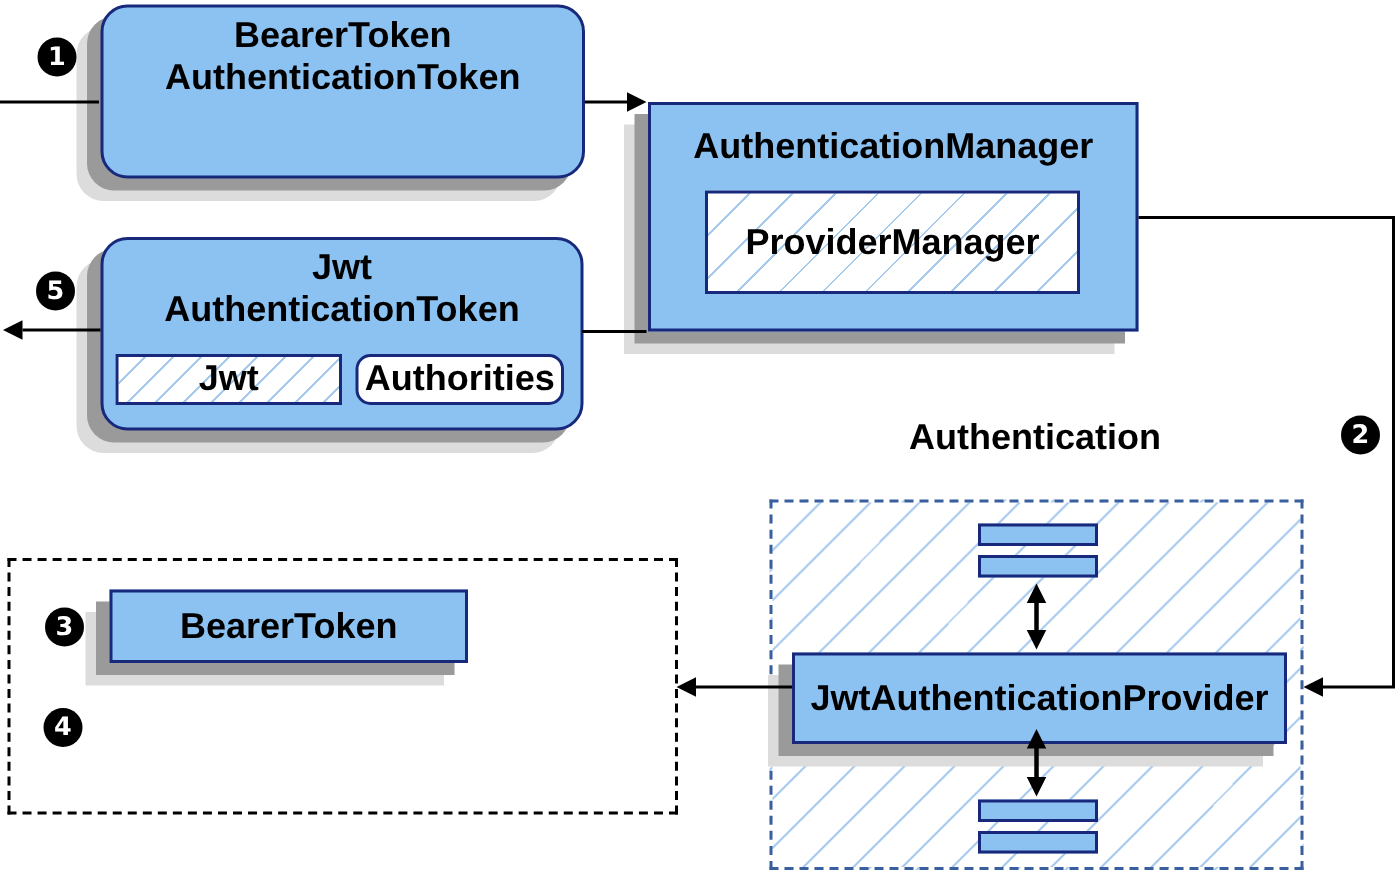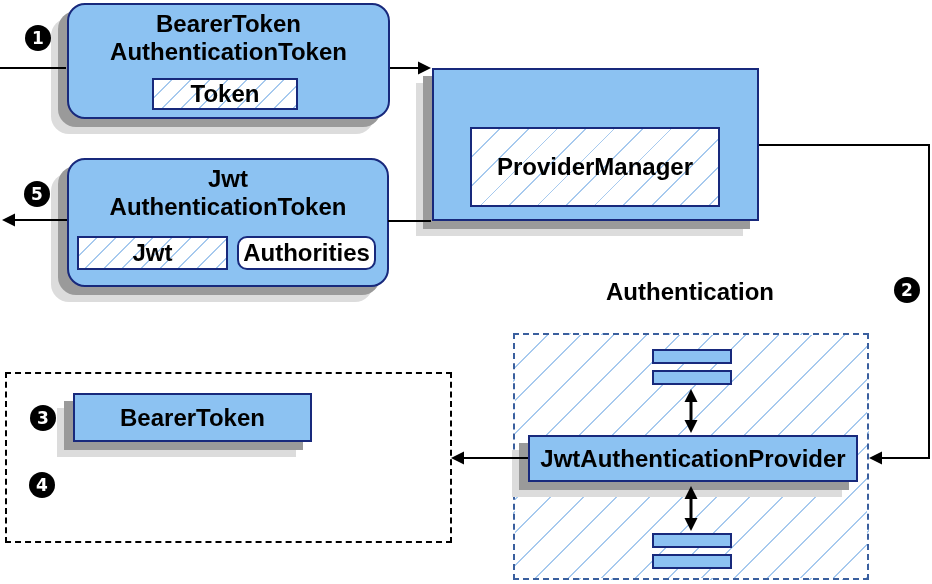--- a/index.html
+++ b/index.html
@@ -60,27 +60,25 @@
 
   <div class="dashed-blue hatch-lg" style="left:513px;top:333px;width:356px;height:247px;"></div>
 
   <div class="dashed-black" style="left:5px;top:372px;width:447px;height:171px;"></div>
 
   <div class="node rounded shadowed" style="left:67px;top:3px;width:323px;height:116px;">
     <div class="node-title">
       <div>BearerToken</div>
       <div>AuthenticationToken</div>
     </div>
-    <div class="subbox hatch-sm" style="left:83px;top:73px;width:146px;height:32px;">
-      <span>Token</span>
-    </div>
   </div>
 
   <div class="node shadowed" style="left:432px;top:68px;width:327px;height:153px;">
-    <div class="subbox hatch-md" style="left:36px;top:57px;width:250px;height:80px;">
+    <div class="node-title" style="padding-top:14px;">AuthenticationManager</div>
+    <div class="subbox hatch-md" style="left:36px;top:57px;width:250px;height:69px;">
       <span>ProviderManager</span>
     </div>
   </div>
 
   <div class="node rounded shadowed" style="left:67px;top:158px;width:322px;height:129px;">
     <div class="node-title">
       <div>Jwt</div>
       <div>AuthenticationToken</div>
     </div>
     <div class="subbox hatch-sm" style="left:8px;top:76px;width:151px;height:34px;">
@@ -93,21 +91,21 @@
 
   <div class="group-heading" style="left:565px;top:262px;width:250px;">
     <div>Authentication</div>
   </div>
 
   <div class="bar" style="left:652px;top:349px;"></div>
   <div class="bar" style="left:652px;top:370px;"></div>
   <div class="bar" style="left:652px;top:533px;"></div>
   <div class="bar" style="left:652px;top:554px;"></div>
 
-  <div class="node shadowed center-label" style="left:528px;top:435px;width:330px;height:47px;">
+  <div class="node shadowed center-label" style="left:528px;top:435px;width:330px;height:61px;">
     <span>JwtAuthenticationProvider</span>
   </div>
 
   <div class="node shadowed center-label" style="left:73px;top:393px;width:239px;height:49px;">
     <span>BearerToken</span>
   </div>
 
   <div class="badge" style="left:25px;top:25px;">1</div>
   <div class="badge" style="left:894px;top:277px;">2</div>
   <div class="badge" style="left:30px;top:405px;">3</div>

